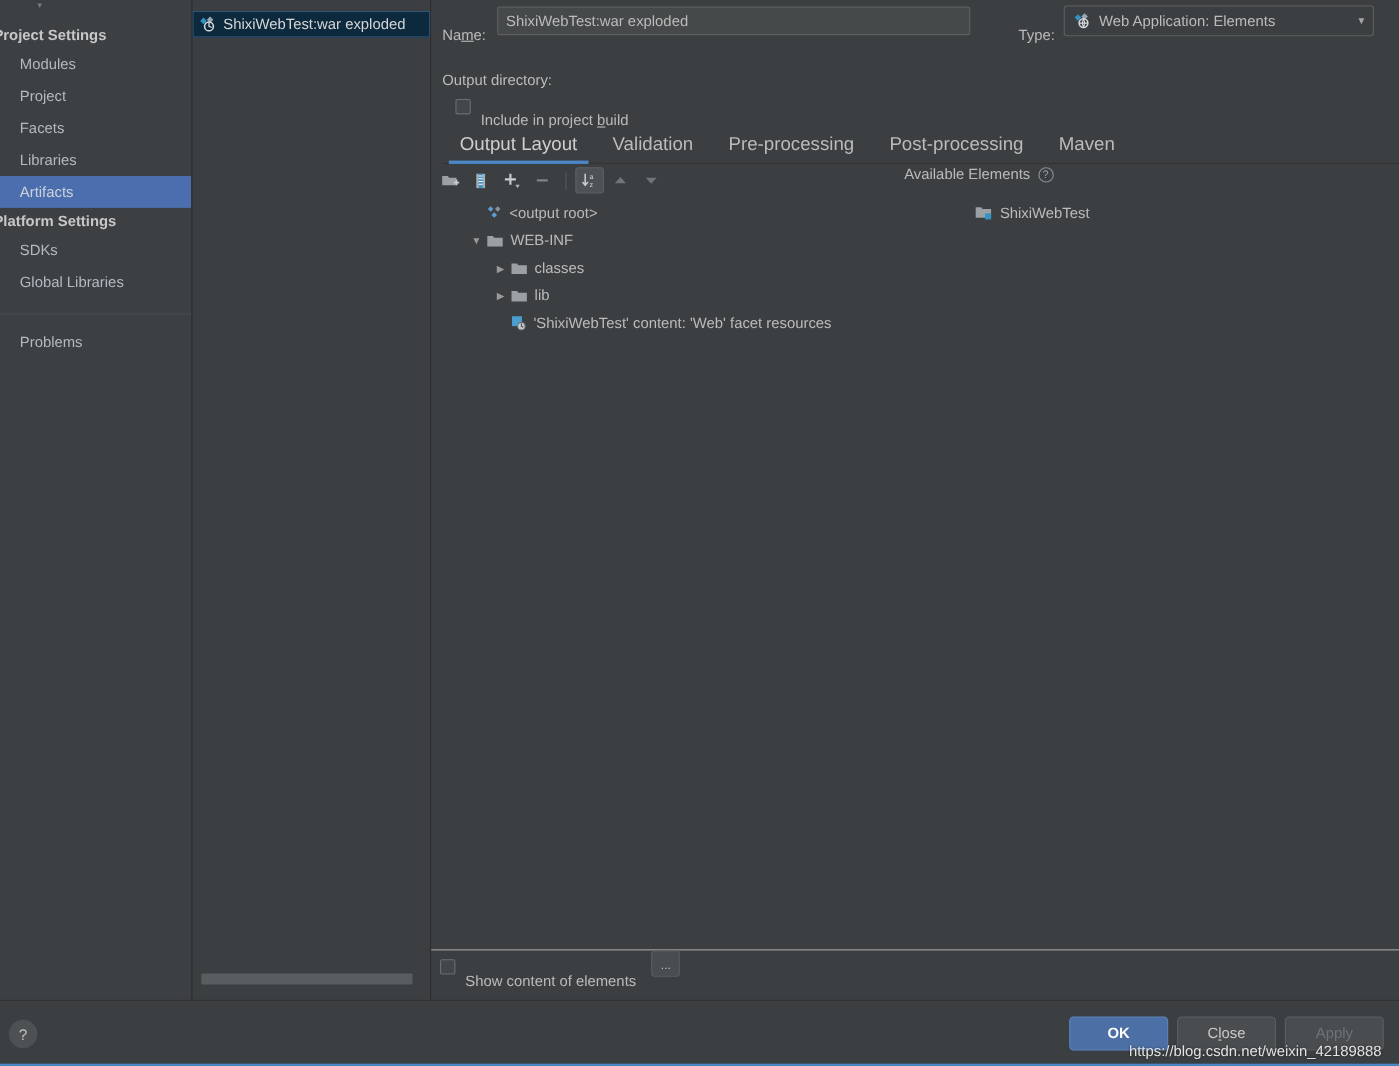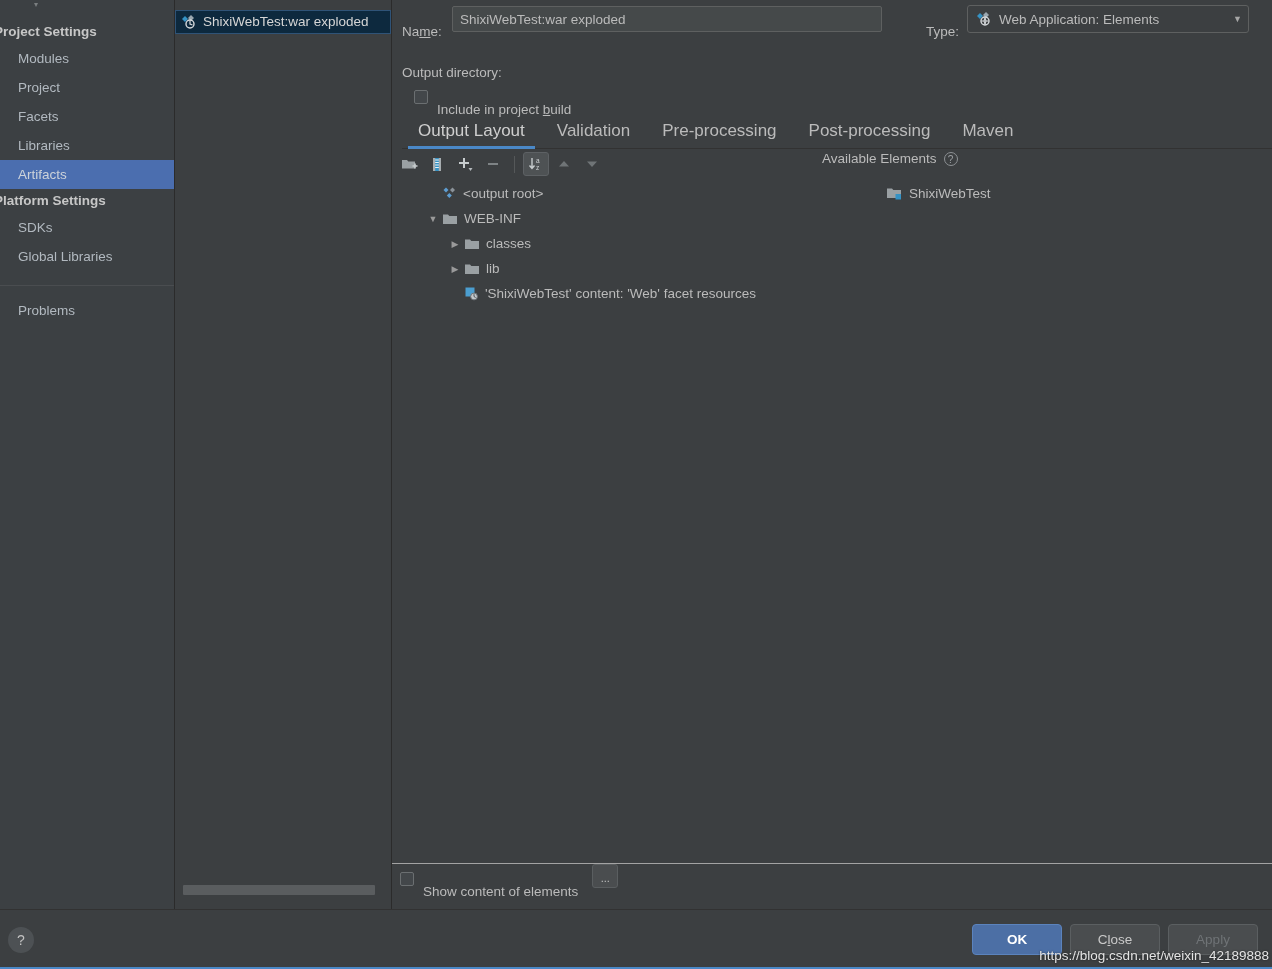--- a/index.html
+++ b/index.html
@@ -359,21 +359,21 @@
   .btn.primary {
     background: #4c6fa5;
     border-color: #5b83bd;
     color: #ffffff;
     font-weight: bold;
   }
   .btn.disabled { color: #6f7376; }
   .btn u { text-decoration: underline; }
   .watermark {
     position: absolute;
-    right: 3px;
+    right: 16px;
     bottom: 6px;
     color: #e4e4e4;
     font-size: 13.5px;
     white-space: nowrap;
     text-shadow: 0 0 2px rgba(0,0,0,.6);
     margin-top: 48px;
   }
   .bottom-accent {
     position: absolute;
     left: 0; right: 0; bottom: 0;

